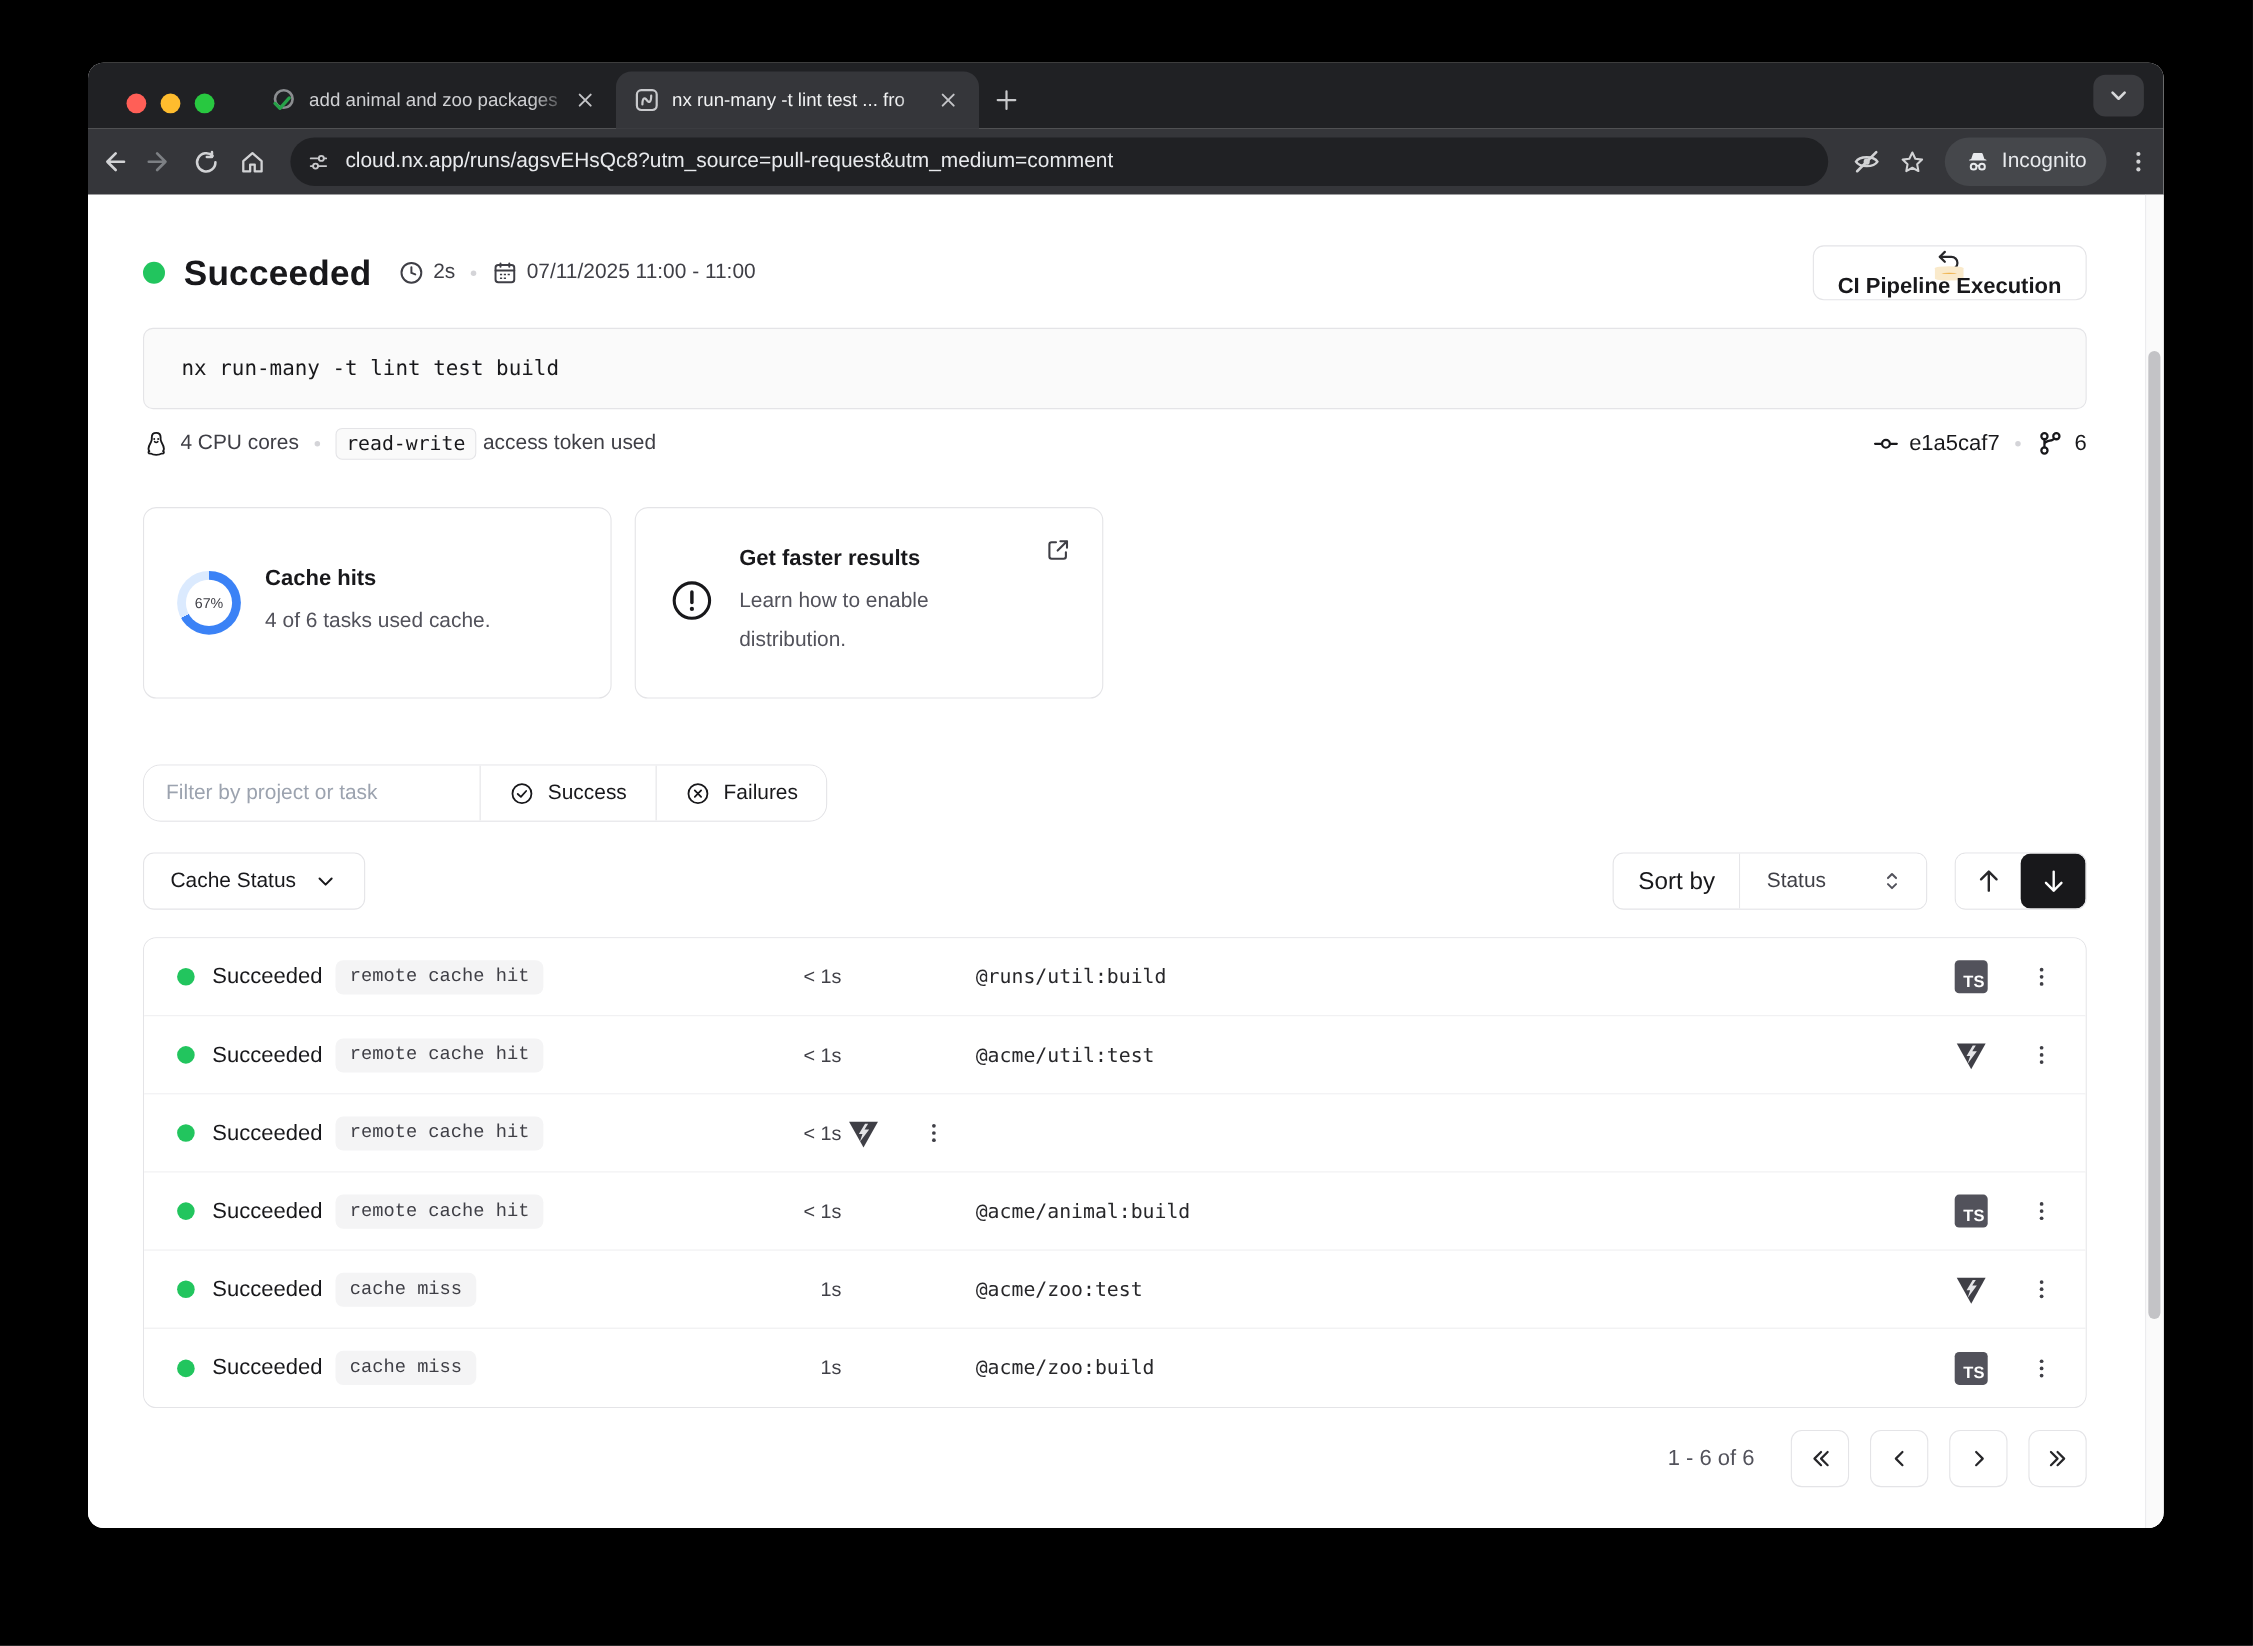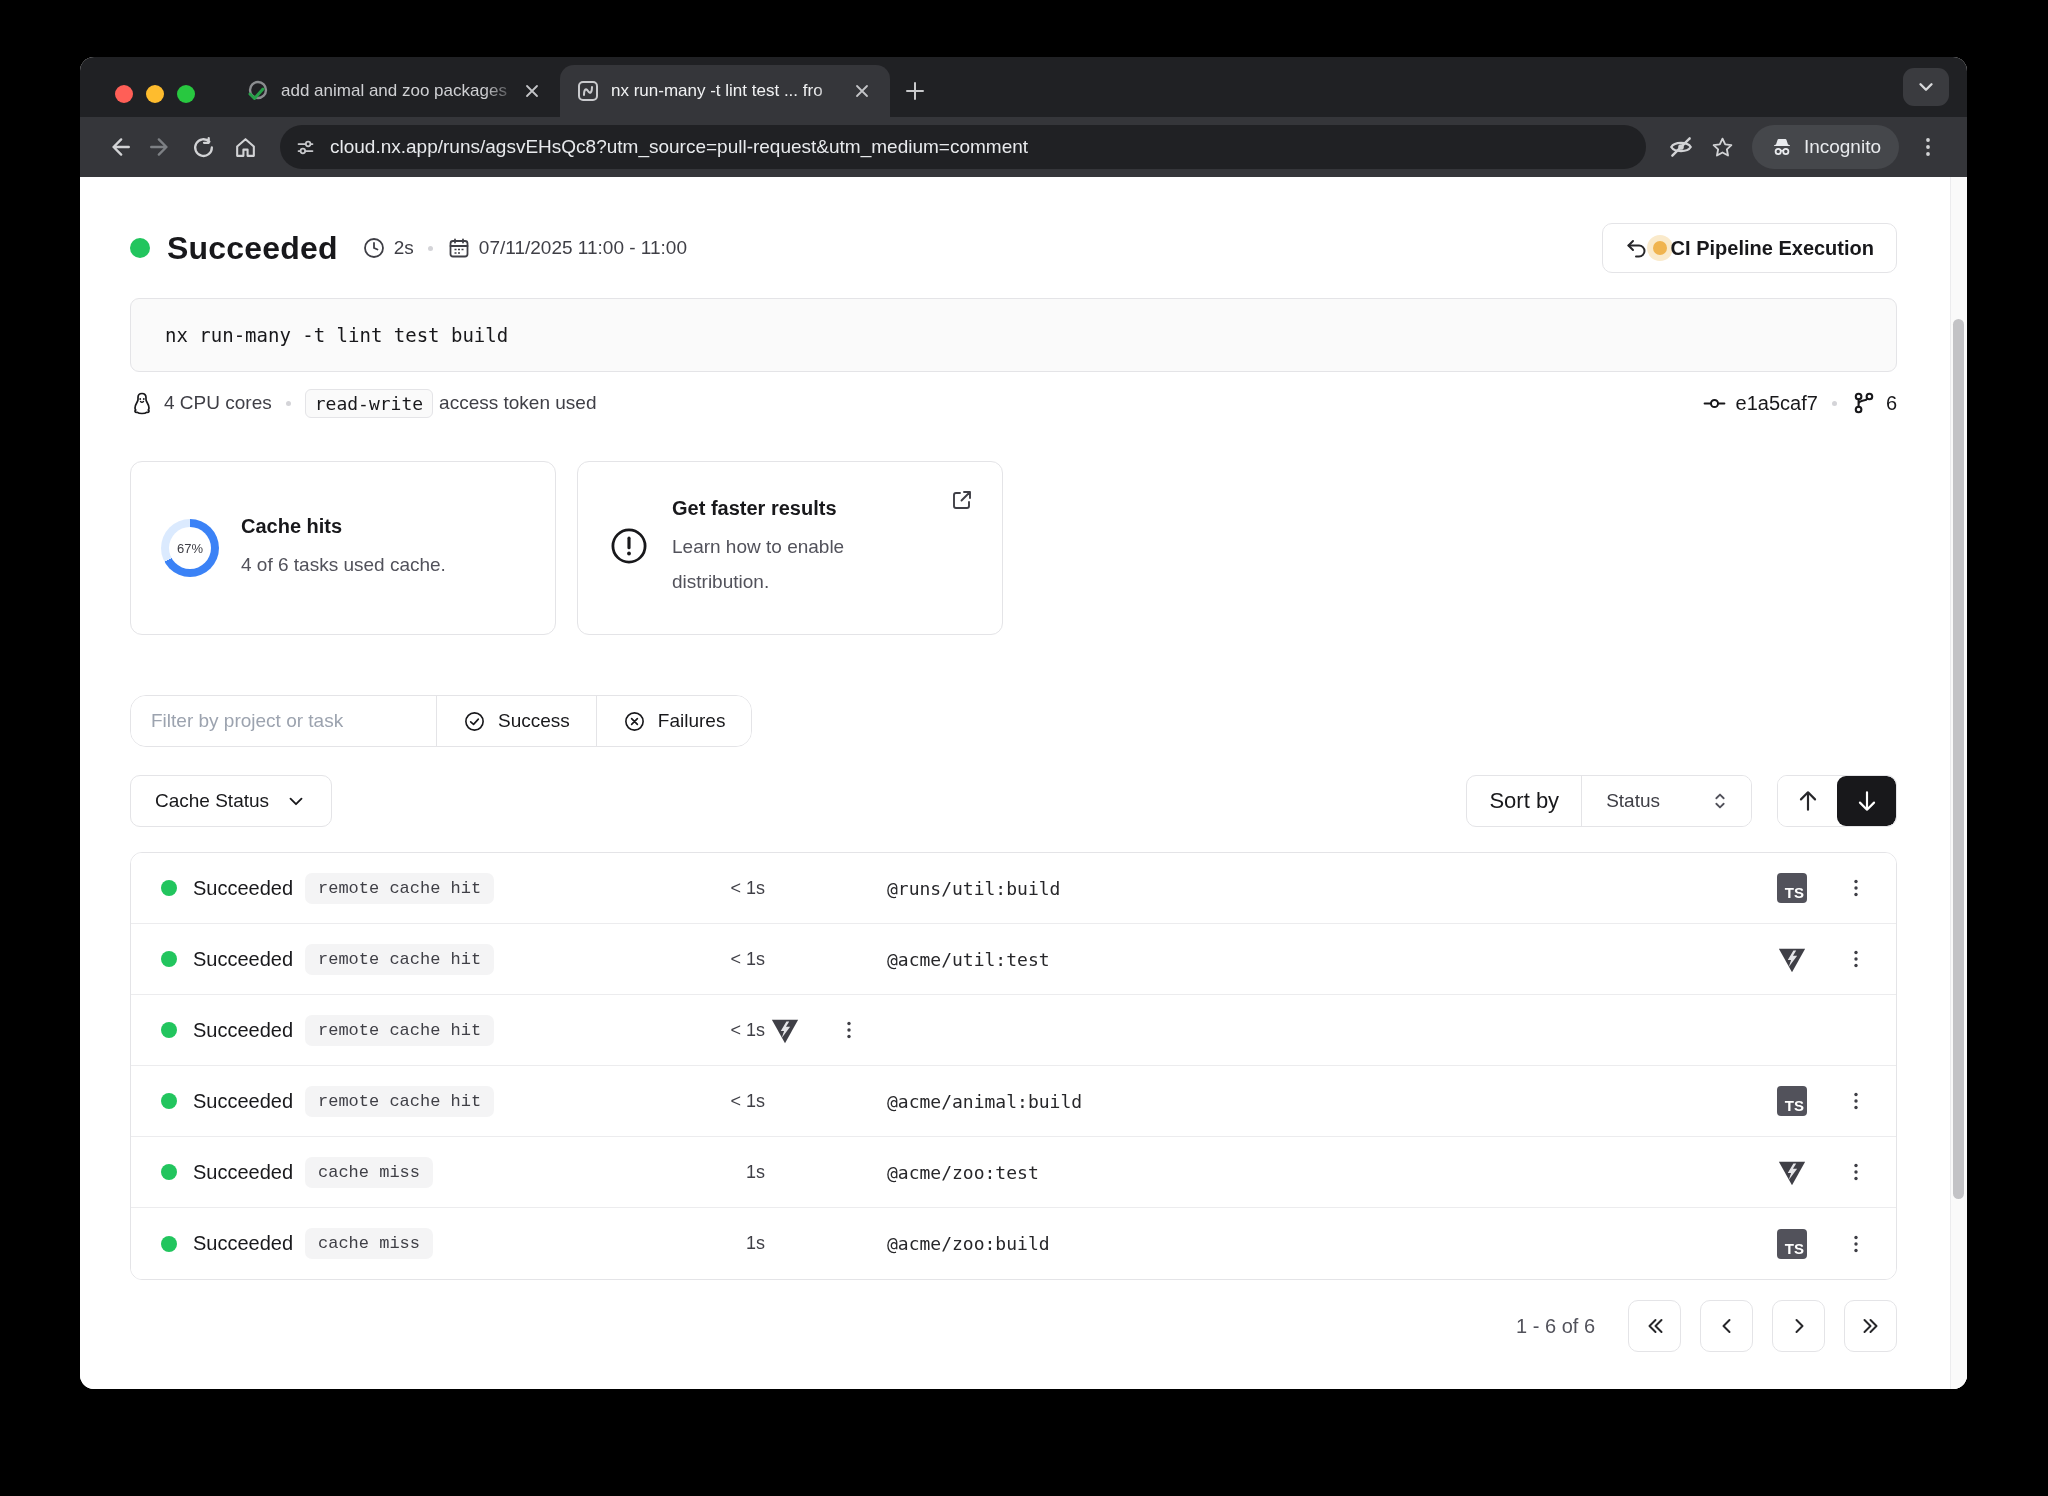--- a/index.html
+++ b/index.html
@@ -23,21 +23,21 @@
          background:linear-gradient(to right, rgba(32,33,36,0), #202124); }
   .tab.active .tlabel::after { background:linear-gradient(to right, rgba(53,54,58,0), #35363a); }
   .tab .close { width:28px; height:28px; border-radius:6px; display:flex; align-items:center; justify-content:center;
          color:#c3c4c7; flex:none; background:none; border:none; font:inherit; }
   .newtab { width:34px; height:34px; margin:0 0 9px 8px; border:none; background:none; color:#c8c9cb;
          display:flex; align-items:center; justify-content:center; }
   .tabsearch { position:absolute; right:18px; top:11px; width:46px; height:38px; border-radius:11px;
          background:#3a3b3f; border:none; color:#d7d8da; display:flex; align-items:center; justify-content:center; }
 
   
-  .navbar { height:60px; background:#35363a; display:flex; align-items:center; padding:0 18px; flex:none; }
+  .navbar { height:60px; background:#35363a; display:flex; align-items:center; padding:0 2px; flex:none; }
   .navbtn { width:42px; height:42px; border:none; background:none; border-radius:50%; color:#d2d3d5;
             display:flex; align-items:center; justify-content:center; flex:none; }
   .navbtn.disabled { color:#7d8084; }
   .urlbar { flex:1; height:44px; background:#202124; border-radius:22px; margin:0 14px; display:flex;
             align-items:center; padding:0 8px 0 8px; min-width:0; }
   .siteinfo { width:34px; height:34px; border:none; background:none; border-radius:50%; color:#c7c8cb;
             display:flex; align-items:center; justify-content:center; flex:none; }
   .url { color:#e8eaed; font-size:19px; margin-left:8px; white-space:nowrap; overflow:hidden; }
   .incog { height:44px; border-radius:22px; background:#45474b; color:#e8eaed; display:flex; align-items:center;
             gap:10px; padding:0 18px; font-size:19px; margin:0 8px; border:none; }
@@ -49,21 +49,21 @@
   .thumb { position:absolute; right:3px; top:142px; width:11px; height:880px; border-radius:6px; background:#c3c3c6; }
 
   .header-row { margin-top:46px; height:50px; display:flex; align-items:center; }
   .dot { border-radius:50%; flex:none; }
   .dot.green { background:#22c55e; }
   .run-title { font-size:32px; font-weight:700; margin:0 24px 0 17px; letter-spacing:.2px; }
   .meta-ico { color:#3f3f46; display:flex; align-items:center; }
   .htext { font-size:19px; color:#3f3f46; margin-left:8px; }
   .sepdot { width:5px; height:5px; border-radius:50%; background:#d4d4d8; margin:0 14px; }
   .pipeline-btn { margin-left:auto; height:50px; border:1px solid #e4e4e7; border-radius:10px; background:#fff;
-            display:flex; align-items:center; padding:0 22px; font-size:20px; font-weight:600; color:#18181b; }
+            display:flex; align-items:center; padding:0 22px; font-size:20px; font-weight:600; color:#18181b;flex-direction:column; }
   .amber { width:14px; height:14px; border-radius:50%; background:#f0b44f; box-shadow:0 0 0 6px #faeacb; margin:0 4px; }
 
   .command-box { margin-top:25px; height:74px; background:#fafafa; border:1px solid #e4e4e7; border-radius:9px;
             display:flex; align-items:center; padding:0 34px; font-size:19px; color:#18181b; }
 
   .meta-row { margin-top:16px; display:flex; align-items:center; height:30px; }
   .metatext { font-size:19px; color:#3f3f46; }
   .scope-badge { font-size:18px; border:1px solid #e4e4e7; background:#fafafa; border-radius:6px; padding:3px 9px; color:#18181b; }
   .meta-right { margin-left:auto; display:flex; align-items:center; }
 

